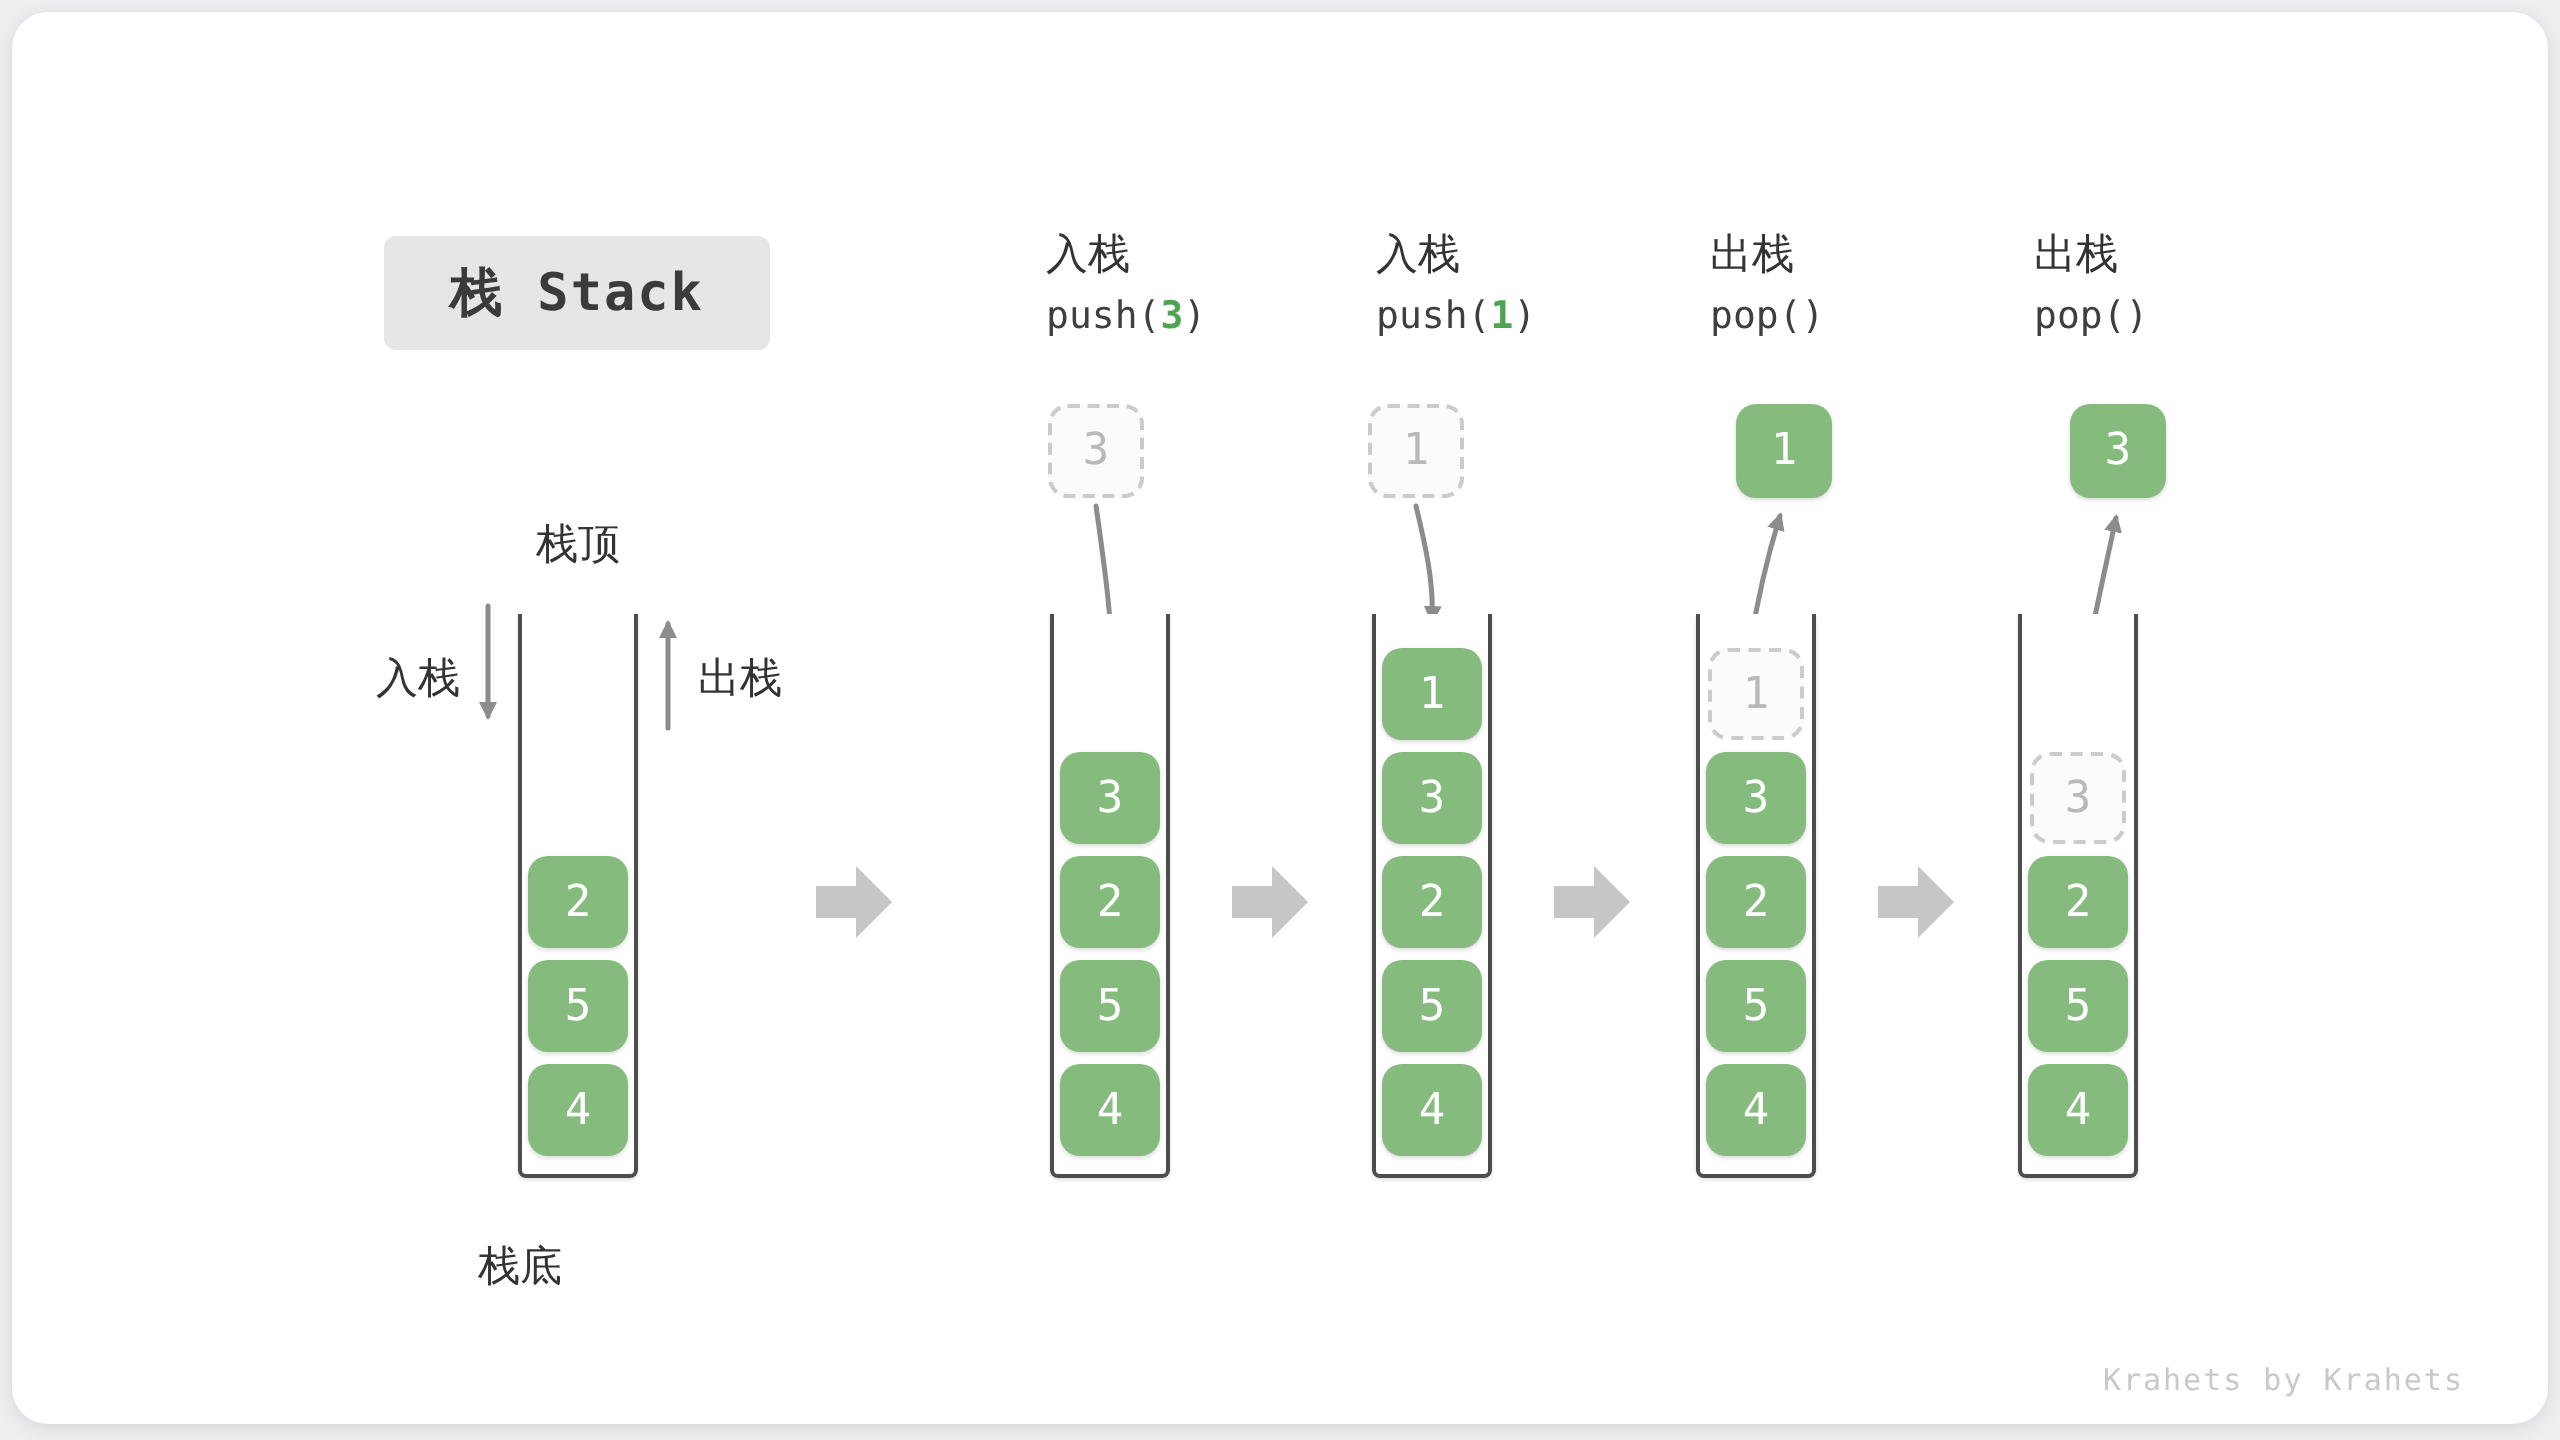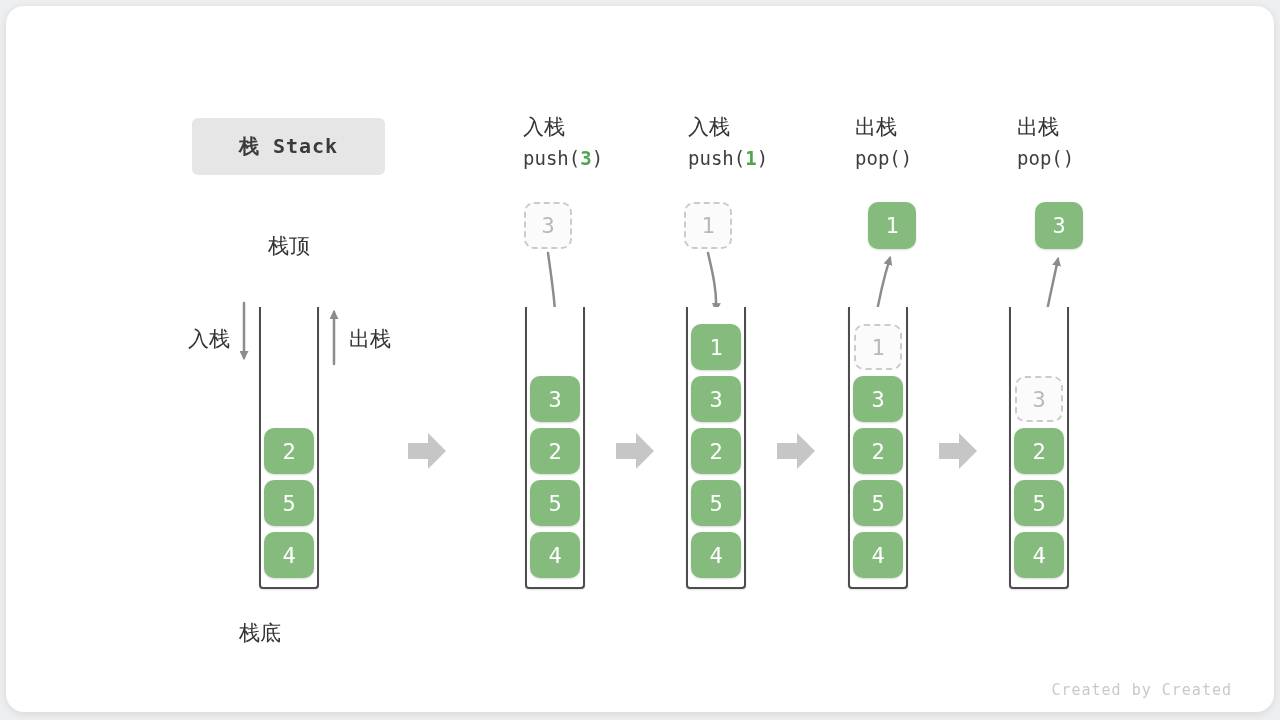--- a/index.html
+++ b/index.html
@@ -10,21 +10,21 @@
   *{margin:0;padding:0;box-sizing:border-box;}
   html,body{width:1280px;height:720px;overflow:hidden;}
   body{background:var(--page_bg);font-family:"Liberation Sans",sans-serif;}
   .canvas{position:relative;width:1280px;height:720px;}
   .card{position:absolute;left:6px;top:6px;right:6px;bottom:8px;background:var(--card_bg);
         border-radius:18px;box-shadow:0 2px 10px rgba(0,0,0,0.10);}
   .overlay{position:absolute;left:0;top:0;width:1280px;height:720px;pointer-events:none;}
 
   .title-badge{position:absolute;left:186px;top:112px;width:193px;height:57px;
     background:var(--title_bg);border-radius:6px;display:flex;align-items:center;justify-content:center;
-    font-family:"DejaVu Sans Mono","Liberation Sans",sans-serif;font-weight:bold;font-size:20px;
+    font-family:"DejaVu Sans Mono","Liberation Sans",sans-serif;font-weight:bold;font-size:26px;
     color:#3B3B3B;letter-spacing:1px;}
 
   .cn-label{position:absolute;font-size:21px;font-weight:normal;color:var(--text_dark);white-space:nowrap;}
   .op-cn{top:107px;}
   .op-code{position:absolute;top:141px;font-family:"DejaVu Sans Mono",monospace;font-size:19px;
     font-weight:500;color:#3F3F3F;white-space:nowrap;}
   .op-code .arg{color:var(--arg_green);font-weight:bold;}
 
   .stack{position:absolute;top:301px;width:60px;height:282px;background:#fff;
     border-left:2px solid var(--wall);border-right:2px solid var(--wall);
@@ -73,21 +73,21 @@
       <path class="thin" d="M1030,363 C1037,320 1045,286 1052,253" marker-end="url(#ah)"></path>
 
       <path class="fat" d="M402,437 h20 v-10 l18,18 l-18,18 v-10 h-20 z"></path>
       <path class="fat" d="M610,437 h20 v-10 l18,18 l-18,18 v-10 h-20 z"></path>
       <path class="fat" d="M771,437 h20 v-10 l18,18 l-18,18 v-10 h-20 z"></path>
       <path class="fat" d="M933,437 h20 v-10 l18,18 l-18,18 v-10 h-20 z"></path>
     </svg>
 
     <div class="title-badge">栈 Stack</div>
 
-    <div class="cn-label" style="left:233px;top:226px;width:100px;text-align:center;">栈顶</div>
+    <div class="cn-label" style="left:233px;top:252px;width:100px;text-align:center;">栈顶</div>
     <div class="cn-label" style="left:233px;top:613px;width:100px;text-align:left;">栈底</div>
     <div class="cn-label" style="left:150px;top:319px;width:74px;text-align:right;">入栈</div>
     <div class="cn-label" style="left:343px;top:319px;">出栈</div>
 
     <div class="cn-label op-cn" style="left:517px;">入栈</div>
     <div class="op-code" style="left:517px;"><span>push(</span><span class="arg">3</span><span>)</span></div>
 
     <div class="cn-label op-cn" style="left:682px;">入栈</div>
     <div class="op-code" style="left:682px;"><span>push(</span><span class="arg">1</span><span>)</span></div>
 
@@ -131,15 +131,15 @@
       <div class="cell row5">4</div>
     </div>
 
     <div class="stack" style="left:1003px;">
       <div class="cell ghost row2">3</div>
       <div class="cell row3">2</div>
       <div class="cell row4">5</div>
       <div class="cell row5">4</div>
     </div>
 
-    <div class="watermark">Created by Created</div>
+    <div class="watermark">Krahets by Krahets</div>
   </div>
 </div>
 
 </body></html>

